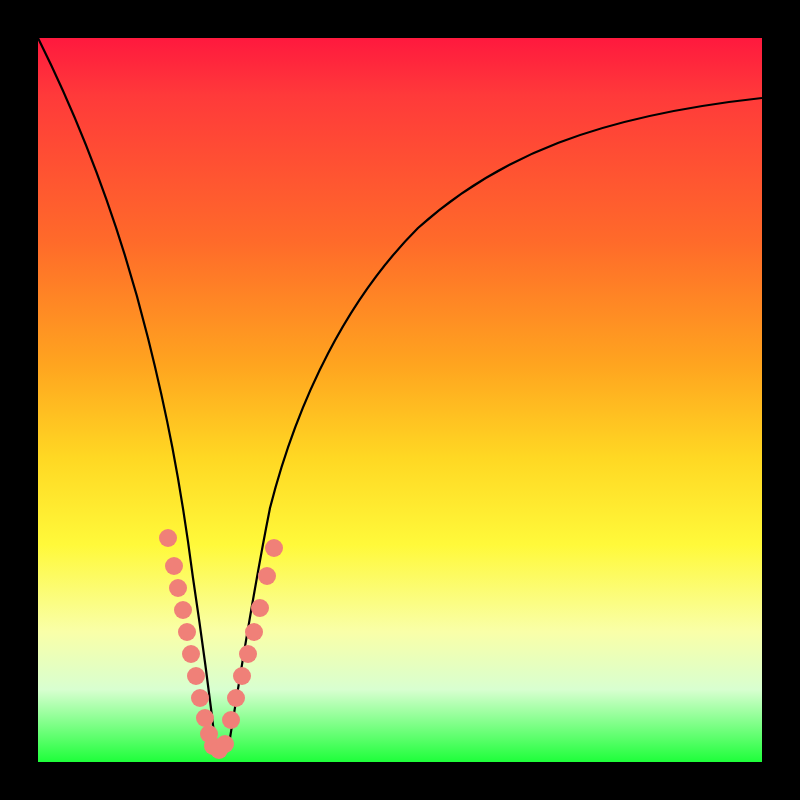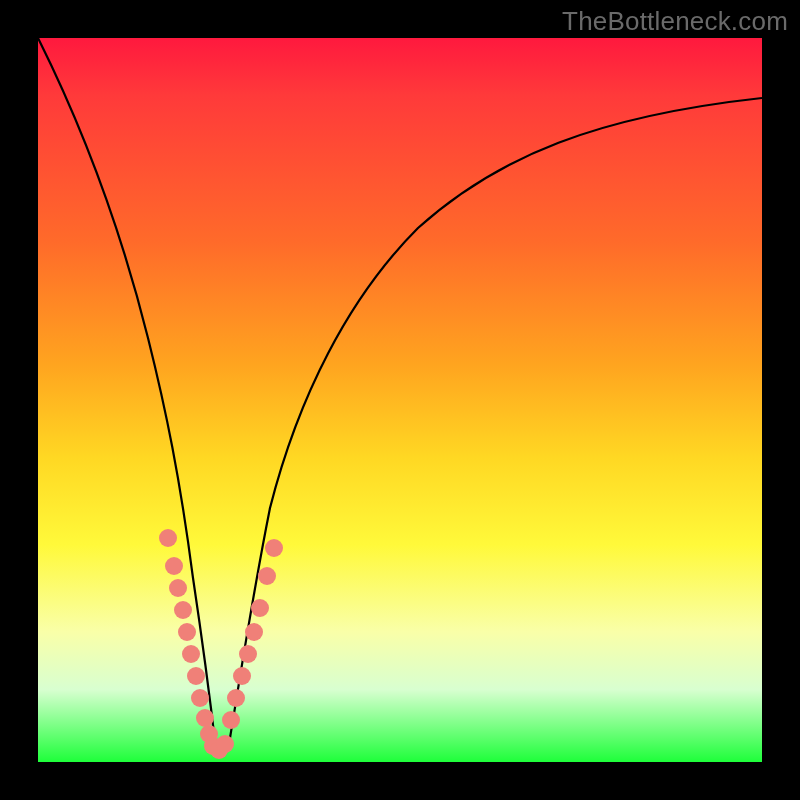--- a/index.html
+++ b/index.html
@@ -87,14 +87,13 @@
         <circle cx="198" cy="660" r="9"></circle>
         <circle cx="204" cy="638" r="9"></circle>
         <circle cx="210" cy="616" r="9"></circle>
         <circle cx="216" cy="594" r="9"></circle>
         <circle cx="222" cy="570" r="9"></circle>
         <circle cx="229" cy="538" r="9"></circle>
         <circle cx="236" cy="510" r="9"></circle>
       </g>
     </svg>
   </div>
-  <div class="watermark">TheBottleneck.com</div>
 </div>
 
 </body></html>

